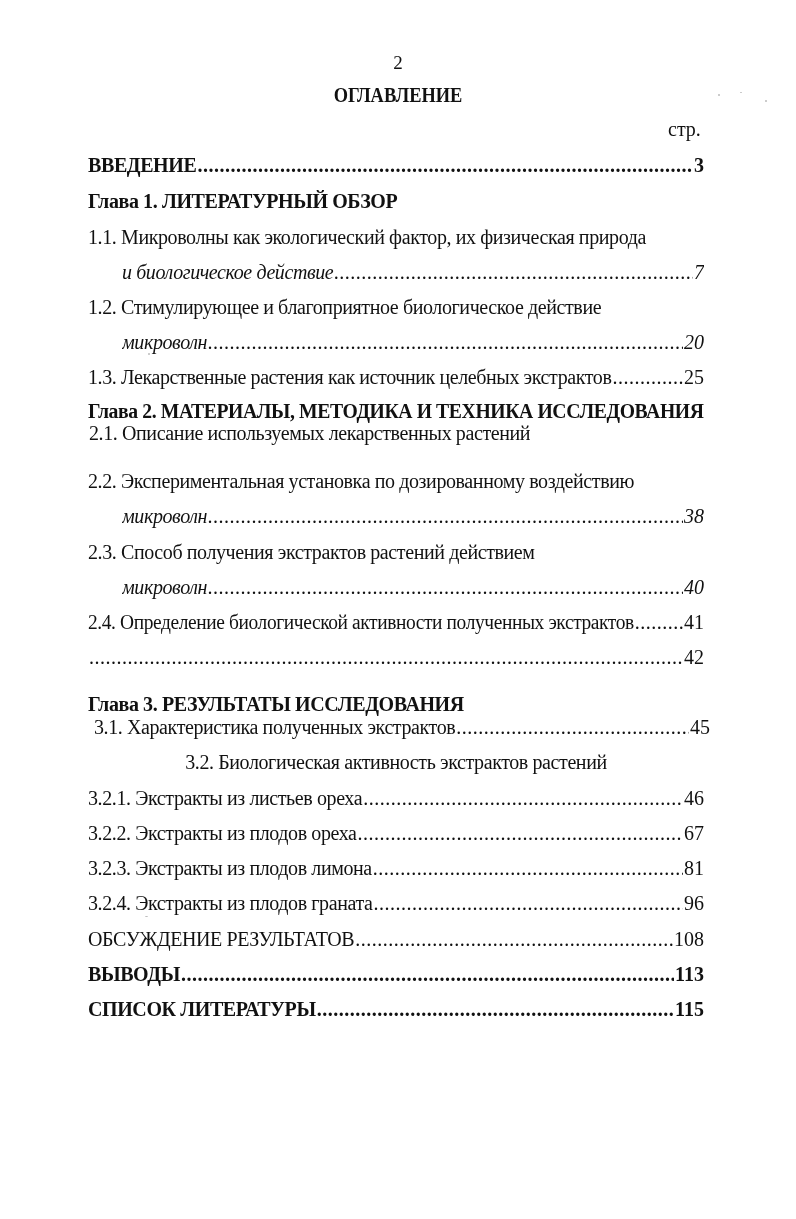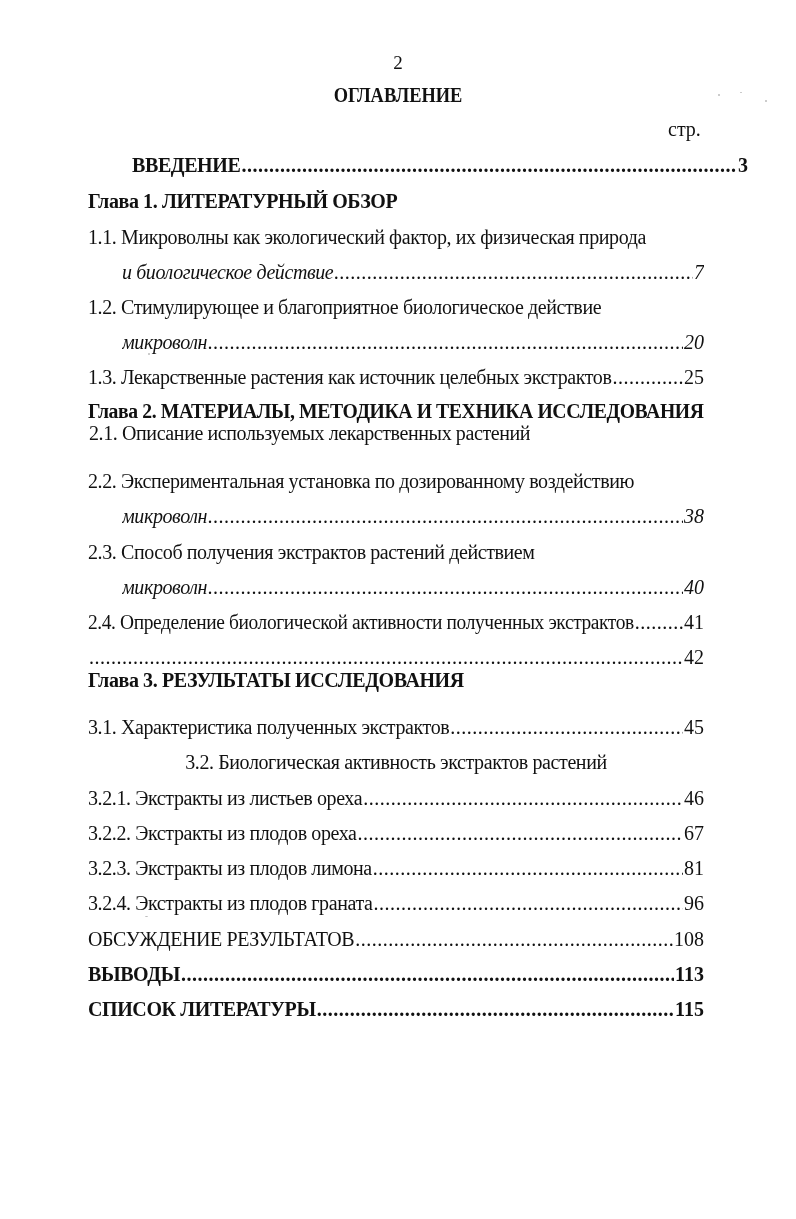--- a/index.html
+++ b/index.html
@@ -85,21 +85,21 @@
   </style>
 </head>
 <body>
 
 <div>
   <div class="page-number">2</div>
   <div class="toc-title">ОГЛАВЛЕНИЕ</div>
   <div class="pages-label">стр.</div>
 
   <div id="toc">
-      <div class="toc-line bold" style="top: 152px; margin-left: 44px;">
+      <div class="toc-line bold" style="top: 152px;">
         <span class="txt narrow">ВВЕДЕНИЕ</span>
         <span class="dots"></span>
         <span class="pg">3</span>
       </div>
       <div class="toc-line bold" style="top: 188px;">
         <span class="txt narrow">Глава 1. ЛИТЕРАТУРНЫЙ ОБЗОР</span>
       </div>
       <div class="toc-line" style="top: 224px;">
         <span class="txt narrow">1.1. Микроволны как экологический фактор, их физическая природа</span>
       </div>
@@ -147,24 +147,24 @@
       </div>
       <div class="toc-line" style="top: 609px;">
         <span class="txt narrow" style="transform: scaleX(0.97153); margin-right: -16px;">2.4. Определение биологической активности полученных экстрактов</span>
         <span class="dots"></span>
         <span class="pg">41</span>
       </div>
       <div class="toc-line" style="top: 644px;">
         <span class="dots"></span>
         <span class="pg">42</span>
       </div>
-      <div class="toc-line bold" style="top: 667px;">
+      <div class="toc-line bold" style="top: 691px;">
         <span class="txt narrow">Глава 3. РЕЗУЛЬТАТЫ ИССЛЕДОВАНИЯ</span>
       </div>
-      <div class="toc-line" style="top: 714px;">
+      <div class="toc-line" style="top: 714px; margin-left: 6px;">
         <span class="txt narrow">3.1. Характеристика полученных экстрактов</span>
         <span class="dots"></span>
         <span class="pg">45</span>
       </div>
       <div class="toc-line" style="top: 749px; justify-content: center;">
         <span class="txt narrow">3.2. Биологическая активность экстрактов растений</span>
       </div>
       <div class="toc-line" style="top: 785px;">
         <span class="txt narrow">3.2.1. Экстракты из листьев ореха</span>
         <span class="dots"></span>

